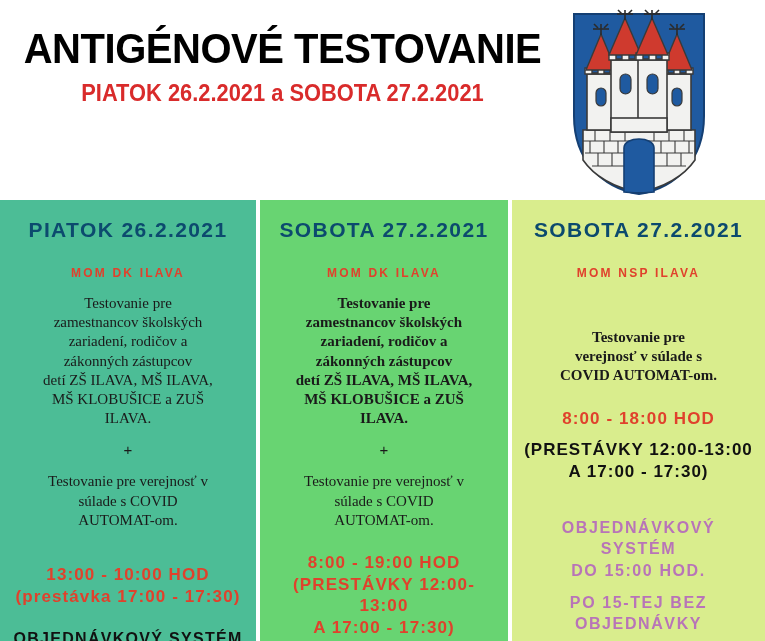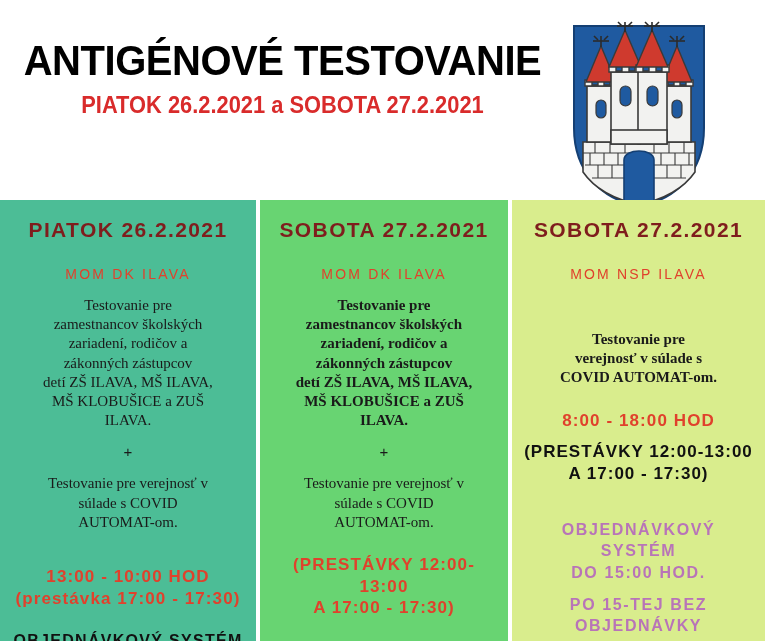--- a/index.html
+++ b/index.html
@@ -18,21 +18,21 @@
     width: 765px;
     height: 641px;
     background: #ffffff;
     overflow: hidden;
   }
 
   
   .header {
     position: absolute;
     left: 0;
-    top: 16px;
+    top: 4px;
     width: 765px;
     height: 260px;
     background: #ffffff;
   }
   .header-text-wrap {
     position: absolute;
     left: 0;
     top: 22px;
     width: 565px;
     text-align: center;
@@ -100,28 +100,28 @@
   .col-3 {
     width: 253px;
     background: #d9ed8d;
   }
 
   .col-date {
     font-family: "Liberation Sans Narrow", "Liberation Sans", sans-serif;
     font-weight: bold;
     font-size: 21px;
     letter-spacing: 1.4px;
-    color: #7f1d1d;
+    color: #0c4a6e;
     margin: 0 0 24px 0;
     white-space: nowrap;
   }
   .col-venue {
     font-family: "Liberation Sans Narrow", "Liberation Sans", sans-serif;
-    font-weight: normal;
-    font-size: 14px;
+    font-weight: bold;
+    font-size: 12px;
     letter-spacing: 2.2px;
     color: #e0412c;
     margin: 0 0 14px 0;
     white-space: nowrap;
   }
 
   .body-text {
     font-family: Liberation Serif, serif;
     font-size: 15px;
     line-height: 1.28;
@@ -316,20 +316,21 @@
         <div>ILAVA.</div>
       </div>
       <div class="plus">+</div>
       <div class="body-text">
         <div>Testovanie pre verejnosť v</div>
         <div>súlade s COVID</div>
         <div>AUTOMAT-om.</div>
       </div>
       <div class="spacer-md"></div>
       <div class="hours">
+        <div>8:00 - 19:00 HOD</div>
         <div>(PRESTÁVKY 12:00-13:00</div>
         <div>A 17:00 - 17:30)</div>
       </div>
 
     </div>
 
     <div class="col col-3">
       <div class="col-date">SOBOTA 27.2.2021</div>
       <div class="col-venue">MOM NSP ILAVA</div>
       <div class="spacer-lg"></div>

